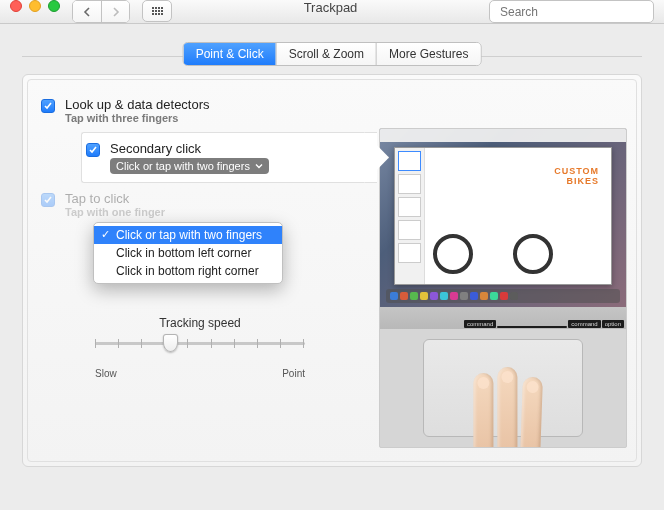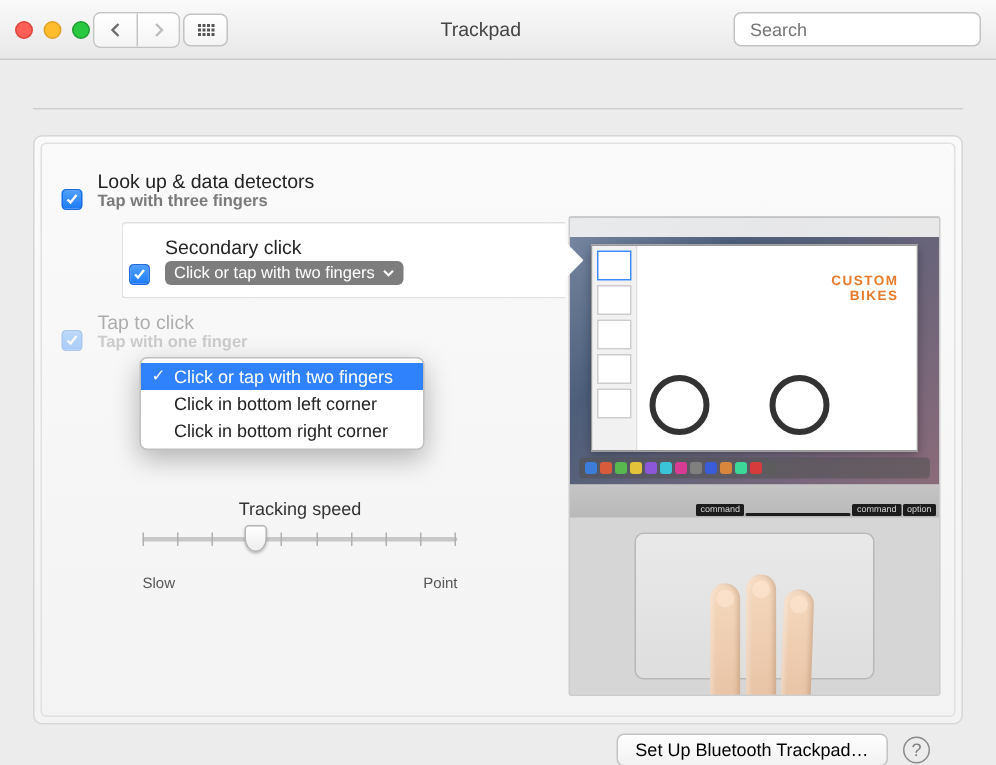--- a/index.html
+++ b/index.html
@@ -1,18 +1,18 @@
 <!DOCTYPE html>
 <html><head>
 <meta charset="utf-8">
 <style>
 * { box-sizing:border-box; margin:0; padding:0; font-family:-apple-system,"Helvetica Neue",Arial,sans-serif; -webkit-font-smoothing:antialiased; }
 body { width:664px; height:510px; background:#ececec; overflow:hidden; position:relative; }
 
-.toolbar { height:40px; background:linear-gradient(#fafafa,#e8e8e8); border-bottom:1px solid #c9c9c9; display:flex; align-items:center; padding:0 10px; gap:2px; }
+.toolbar { height:24px; background:linear-gradient(#fafafa,#e8e8e8); border-bottom:1px solid #c9c9c9; display:flex; padding:0 10px; gap:12px; }
 .traffic { display:flex; gap:7px; }
 .tl { width:12px; height:12px; border-radius:50%; }
 .red{background:#ff5f57;border:1px solid #e24238;} .yellow{background:#ffbd2e;border:1px solid #e1a022;} .green{background:#28c940;border:1px solid #1e9c31;}
 .navseg { display:flex; border:1px solid #c3c3c3; border-radius:5px; overflow:hidden; background:#fff; }
 .navbtn { width:28px; height:22px; display:flex; align-items:center; justify-content:center; background:linear-gradient(#fff,#f4f4f4); }
 .navbtn+.navbtn{border-left:1px solid #c3c3c3;}
 .gridbtn { width:30px; height:22px; border:1px solid #c3c3c3; border-radius:5px; display:flex; align-items:center; justify-content:center; background:linear-gradient(#fff,#f4f4f4); }
 .grid-dots{display:grid;grid-template-columns:repeat(4,2px);grid-auto-rows:2px;gap:1px;}
 .grid-dots i{background:#555;display:block;width:2px;height:2px;}
 .title { flex:1; text-align:center; font-size:13px; color:#444; }
@@ -24,21 +24,21 @@
 .tabs hr { border:none; border-top:1px solid #cfcfcf; position:absolute; top:50%; left:0; right:0; margin-top:-1px; }
 .tabseg { position:absolute; left:50%; transform:translateX(-50%); display:flex; border:1px solid #bfbfbf; border-radius:5px; overflow:hidden; background:#fff; }
 .tab { padding:4px 12px; font-size:12px; color:#333; background:linear-gradient(#fff,#f5f5f5); cursor:default; }
 .tab+.tab{border-left:1px solid #bfbfbf;}
 .tab.active{ background:linear-gradient(#4fa1ff,#1f7cfb); color:#fff; border-left-color:#1a6de0;}
 
 .panel{background:linear-gradient(#fafafa,#f3f3f3);border:1px solid #d7d7d7;border-top:1px solid #d7d7d7;border-radius:6px;padding:14px 14px 18px 14px;display:flex;gap:16px;position:relative;}
 .panel::before{content:"";position:absolute;inset:4px;border:1px solid #e0e0e0;border-radius:4px;pointer-events:none;}
 
 .left{flex:1;min-width:300px;position:relative;z-index:2;}
-.opt{display:flex;align-items:flex-end;gap:10px;padding:8px 4px; }
+.opt{display:flex;align-items:flex-start;gap:10px;padding:8px 4px; }
 .arrowrow{position:relative;background:#fff;border:1px solid #e0e0e0;border-right:none;border-radius:3px 0 0 3px;margin-right:-14px;padding-right:28px;margin-left:44px;}
 .arrowrow::after{content:"";position:absolute;right:-12px;top:-1px;bottom:-1px;width:24px;background:#fff;border:1px solid #e0e0e0;border-left:none;clip-path:polygon(0 0,100% 50%,0 100%);}
 
 .cb{width:14px;height:14px;border-radius:3px;background:linear-gradient(#4fa1ff,#1f7cfb);border:1px solid #1a6de0;display:flex;align-items:center;justify-content:center;flex-shrink:0;margin-top:2px;}
 .cb svg{width:10px;height:10px;}
 .opttxt{display:flex;flex-direction:column;}
 .optlabel{font-size:13px;color:#232323;}
 .optsub{font-size:11px;color:#7a7a7a;font-weight:bold;}
 .popup{display:inline-flex;align-items:center;background:#7d7d7d;color:#fff;font-size:11px;border-radius:4px;padding:2px 6px;margin-top:2px;width:fit-content;gap:5px;}
 .popup svg{width:8px;height:8px;}
@@ -127,20 +127,25 @@
         <circle cx="5" cy="5" r="3.4" fill="none" stroke="#8a8a8a" stroke-width="1.3"></circle>
         <line x1="8" y1="8" x2="11" y2="11" stroke="#8a8a8a" stroke-width="1.3"></line>
       </svg>
     <input placeholder="Search" style="">
   </div>
 </div>
 
 <div class="content">
   <div class="tabs">
     <hr>
+    <div class="tabseg">
+      <div class="tab active">Point &amp; Click</div>
+      <div class="tab">Scroll &amp; Zoom</div>
+      <div class="tab">More Gestures</div>
+    </div>
   </div>
 
   <div class="panel">
     <div class="left">
       <div class="opt">
         <div class="cb">
             <svg viewBox="0 0 10 10">
               <path d="M2 5l2 2 4-5" fill="none" stroke="#fff" stroke-width="1.6"></path>
             </svg>
           </div>
@@ -254,17 +259,13 @@
       </div>
       <div class="tpad"></div>
       <div class="hand">
         <div class="finger f1"></div>
           <div class="finger f2"></div>
           <div class="finger f3"></div>
       </div>
     </div>
   </div>
 
-  <div class="footer">
-    <button class="btbtn">Set Up Bluetooth Trackpad…</button>
-    <div class="help">?</div>
-  </div>
 </div>
 
 </body></html>

